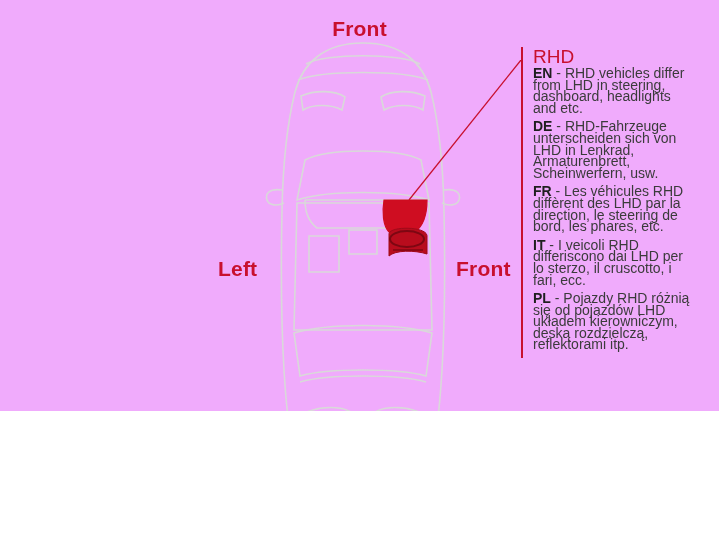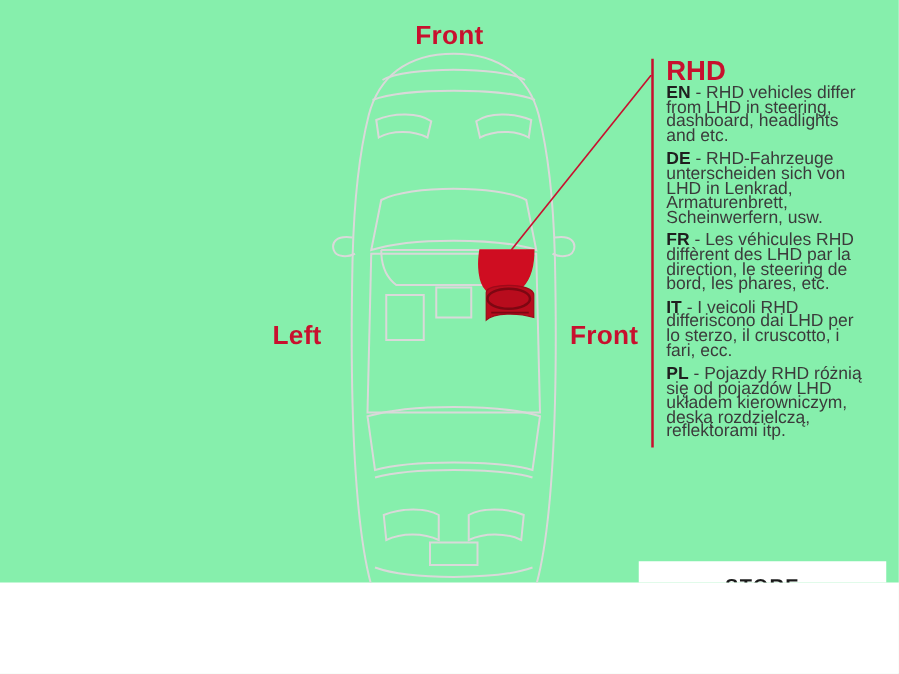--- a/index.html
+++ b/index.html
@@ -9,22 +9,22 @@
   }
   body {
     width: 719px;
     height: 539px;
     font-family: "Liberation Sans", sans-serif;
     overflow: hidden;
   }
   #stage {
     position: relative;
     width: 719px;
-    height: 466px;
-    background: #86efac;
+    height: 411px;
+    background: #f0abfc;
     overflow: hidden;
   }
 
   
   .orient-label {
     position: absolute;
     color: #c8102e;
     font-weight: bold;
     font-size: 21px;
     letter-spacing: 0.2px;
@@ -49,22 +49,22 @@
     position: absolute;
     left: 521px;
     top: 47px;
     width: 175px;
     border-left: 2px solid #c8102e;
     padding-left: 10px;
     box-sizing: border-box;
   }
   #info-title {
     color: #c8102e;
-    font-weight: bold;
-    font-size: 22px;
+    font-weight: normal;
+    font-size: 19px;
     line-height: 20px;
     margin: 0 0 1px 0;
   }
   #info-subtitle {
     color: #3b3b3b;
     font-weight: bold;
     font-size: 11.5px;
     line-height: 13px;
     margin: 0 0 8px 0;
   }

